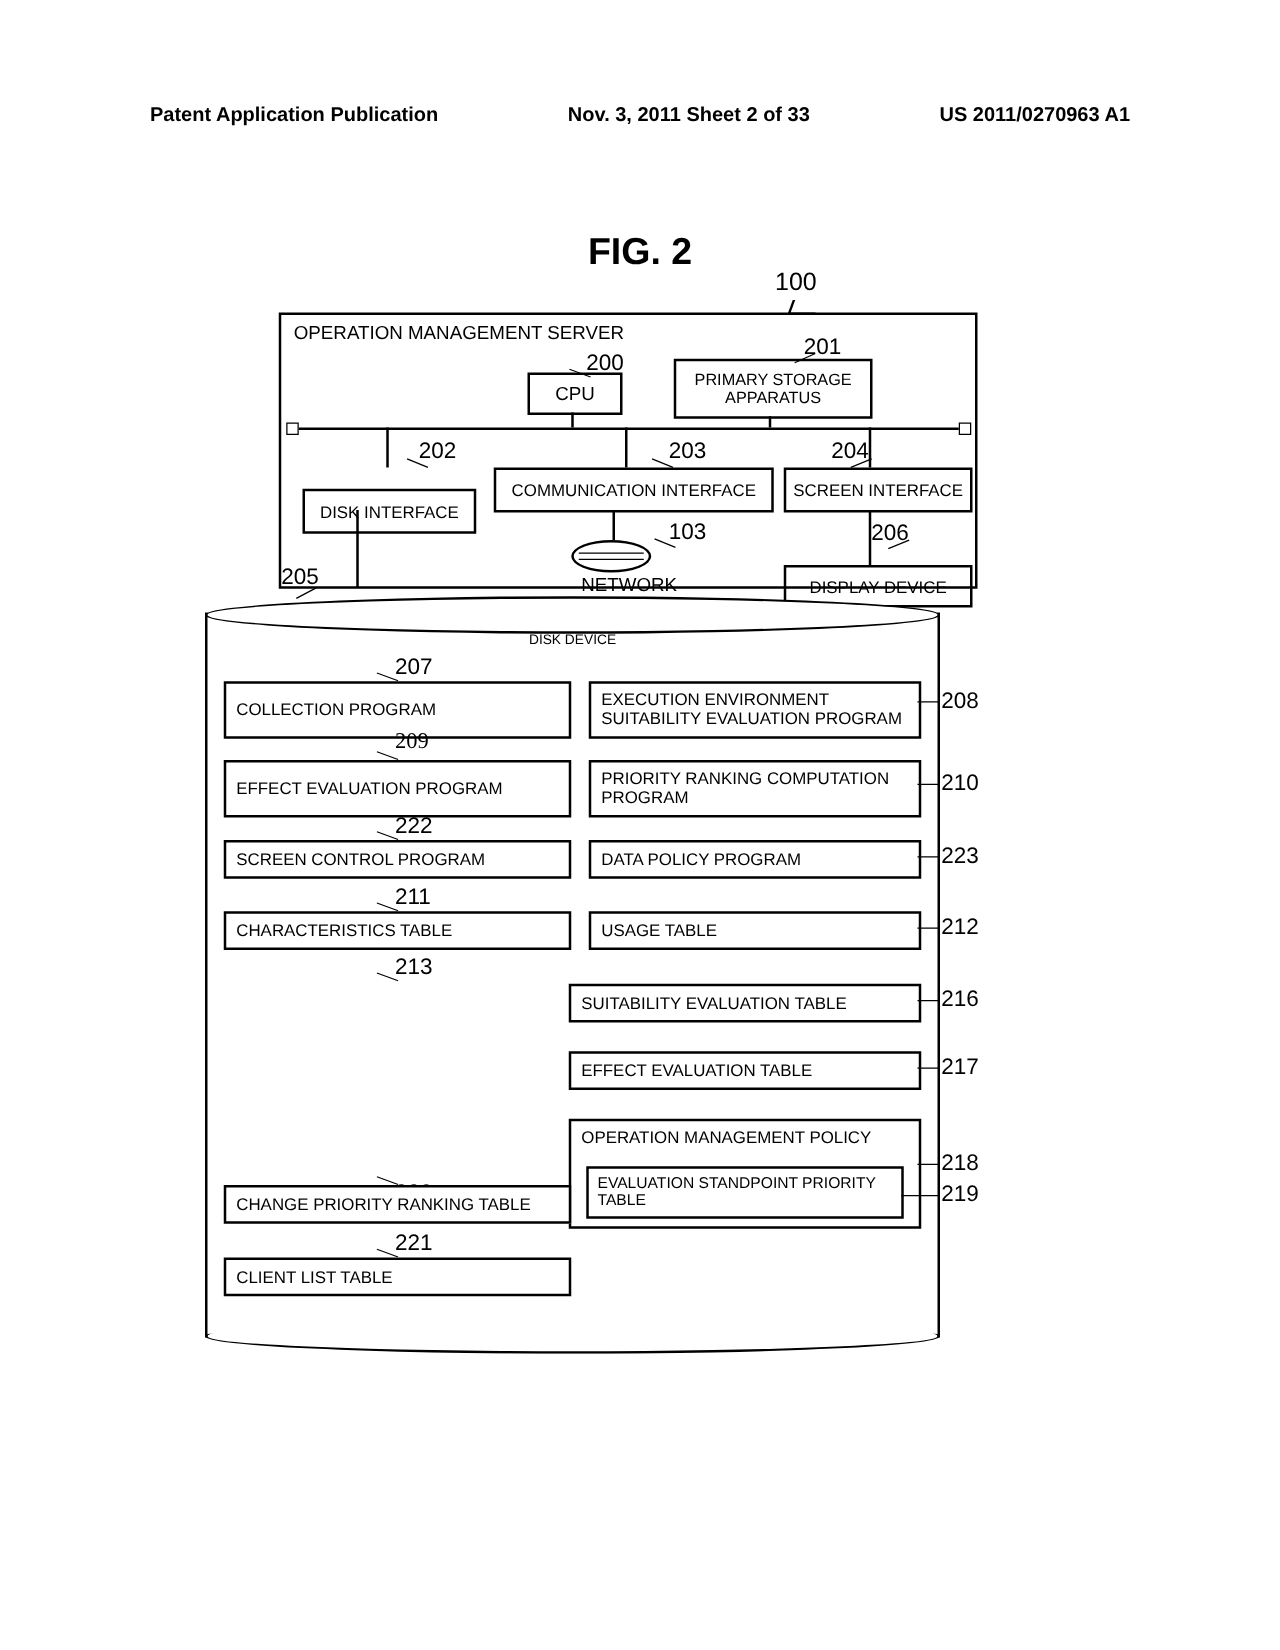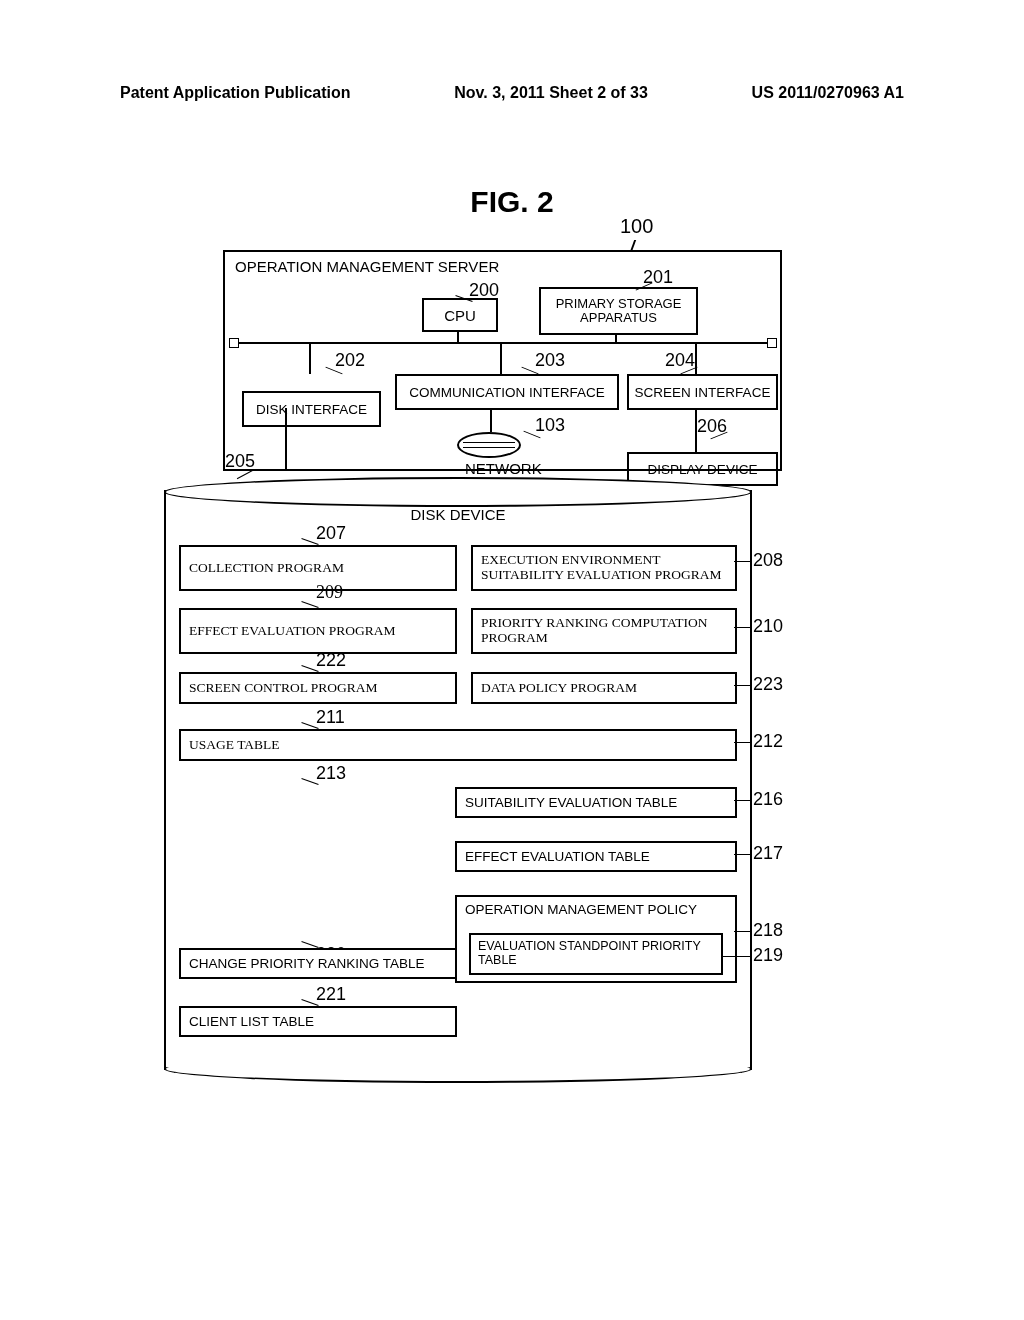--- a/index.html
+++ b/index.html
@@ -161,24 +161,24 @@
   }
   .disk-cyl-bottom {
     position:absolute; bottom:-13px; left:-2px; right:-2px; height:26px;
     border:2px solid #000; border-radius:50%; border-top:none; background:#fff; z-index:-1;
   }
   .disk-cyl-bottom::after{
     
     content:''; position:absolute; left:0; right:0; top:-2px; height:14px; background:#fff;
   }
   .disk-title {
-    position:absolute; top:16px; left:0; width:100%; text-align:center; font-size:15px;
-  }
-
-  .row { position:absolute; left:13px; right:13px; display:flex; gap:14px;font-family:Liberation Serif, serif; }
+    position:absolute; top:16px; left:0; width:100%; text-align:center; font-size:11px;
+  }
+
+  .row { position:absolute; left:13px; right:13px; display:flex; gap:14px; }
   .sbox {
     border:2px solid #000; font-size:13.5px; padding:6px 8px; background:#fff;
     display:flex; align-items:center;
   }
   .leftcol { width:258px; flex:0 0 258px;}
   .rightcol{ flex:1;}
 
   .ref-inline { position:absolute; font-size:18px;}
   .tick-l { position:absolute; width:18px; border-top:1.5px solid #000; transform:rotate(20deg);}
   .tick-flat { position:absolute; width:18px; border-top:1.5px solid #000;}
@@ -287,20 +287,21 @@
     <div class="sbox leftcol">SCREEN CONTROL PROGRAM</div>
     <div class="sbox rightcol">DATA POLICY PROGRAM</div>
   </div>
   <div class="ref-inline" style="top:184px; left:587px;">223</div>
   <div class="tick-flat" style="top:195px; left:568px;"></div>
 
   <div class="ref-inline" style="top:217px; left:150px;">211</div>
   <div class="tick-l" style="top:235px; left:135px;"></div>
 
   <div class="row" style="top:239px;">
+    <div class="sbox leftcol">CHARACTERISTICS TABLE</div>
     <div class="sbox rightcol">USAGE TABLE</div>
   </div>
   <div class="ref-inline" style="top:241px; left:587px;">212</div>
   <div class="tick-flat" style="top:252px; left:568px;"></div>
 
   <div class="ref-inline" style="top:273px; left:150px;">213</div>
   <div class="tick-l" style="top:291px; left:135px;"></div>
 
 
   <div class="sbox" style="position:absolute; top:297px; left:289px; right:13px;">SUITABILITY EVALUATION TABLE</div>

